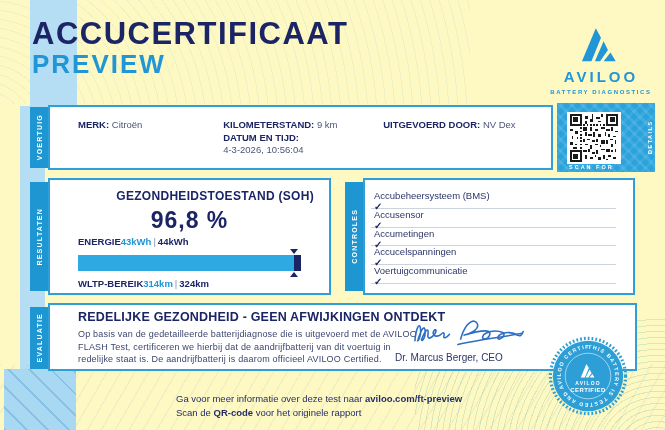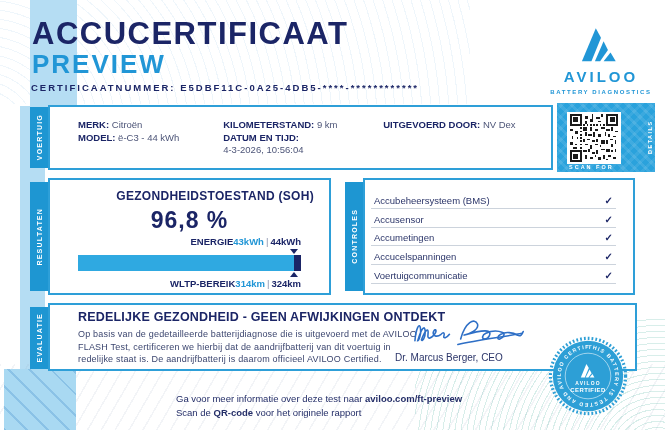--- a/index.html
+++ b/index.html
@@ -2,21 +2,21 @@
 <html style="--navy: #1b2566; --blue: #2196d6; --lightblue: #b5ddf3; --barblue: #2fa9e1; --bordblue: #2e9fd8; --teal: #4aa794;"><head>
 <meta charset="utf-8">
 <style>
   :root{
     --navy:#1b2566; --blue:#2196d6; --lightblue:#b5ddf3; --barblue:#2fa9e1;
     --bordblue:#2e9fd8; --valuecol:#4d5578; --teal:#4aa794; --sig:#2e6fc6;
   }
   *{margin:0;padding:0;box-sizing:border-box;}
   html,body{width:665px;height:430px;}
   body{font-family:"Liberation Sans",sans-serif;background:#e8e8e8;}
-  .sheet{position:relative;width:665px;height:430px;background:#ffffff;overflow:hidden;}
+  .sheet{position:relative;width:665px;height:430px;background:#fef9c3;overflow:hidden;}
   .abs{position:absolute;}
 
   
   .deco-stripe-top{left:30px;top:0;width:47px;height:108px;background:var(--lightblue);}
   .deco-col-left{left:20px;top:106px;width:25px;height:264px;background:var(--lightblue);}
   .deco-corner-bl{left:4px;top:369px;width:72px;height:61px;background:#a9d9f2;
     background-image:repeating-linear-gradient(45deg,rgba(60,135,200,.28) 0 2px,transparent 2px 15px);}
   .deco-arcs-tl{left:0;top:0;width:470px;height:104px;
     background:repeating-radial-gradient(circle at -4% 130%,rgba(130,185,225,.13) 0 1px,transparent 1px 9px);}
   .deco-lines-bottom{left:0;top:364px;width:665px;height:66px;
@@ -48,32 +48,32 @@
                      repeating-linear-gradient(-45deg,rgba(255,255,255,.08) 0 3px,transparent 3px 8px);}
   .qrwhite{position:absolute;left:10px;top:9px;width:54px;height:52px;background:#fff;padding:2px;}
   .qr-scanfor{position:absolute;left:12px;bottom:2px;font-size:5.5px;font-weight:bold;color:#fff;letter-spacing:2px;}
   .qr-details{position:absolute;right:2px;top:8px;font-size:5.5px;font-weight:bold;color:#fff;letter-spacing:1.5px;
     writing-mode:vertical-rl;transform:rotate(180deg);height:52px;text-align:center;}
 
   .tab-resultaten{left:30px;top:182px;height:109px;}
   .box-resultaten{left:48px;top:178px;width:283px;height:117px;padding:9px 15px 0 15px;}
   .soh-label{text-align:right;font-size:12px;font-weight:bold;color:var(--navy);letter-spacing:.3px;}
   .soh-value{text-align:center;font-size:23px;font-weight:bold;color:var(--navy);letter-spacing:1px;line-height:32px;margin-top:1px;}
-  .metric-line{display:flex;justify-content:flex-end;align-items:flex-end;font-size:9.5px;font-weight:bold;color:var(--navy);margin:0 13px;}
+  .metric-line{display:flex;justify-content:flex-start;align-items:flex-end;font-size:9.5px;font-weight:bold;color:var(--navy);margin:0 13px;}
   .metric-line .cur{color:var(--blue);} .metric-line .sep{color:#8a92ad;font-weight:normal;padding:0 2px;}
   .bar-wrap{position:relative;margin:8px 13px 7px 13px;height:16px;background:var(--navy);}
   .bar-fill{position:absolute;left:0;top:0;bottom:0;background:var(--barblue);}
   .bar-marker{position:absolute;width:0;height:0;border-left:4px solid transparent;border-right:4px solid transparent;}
   .bar-marker.top{top:-6px;border-top:5px solid var(--navy);}
   .bar-marker.bot{bottom:-6px;border-bottom:5px solid var(--navy);}
 
   .tab-controles{left:345px;top:182px;height:109px;}
   .box-controles{left:363px;top:178px;width:272px;height:117px;padding:10px 17px 0 6px;}
-  .check-row{display:flex;justify-content:space-between;align-items:flex-end;height:18.8px;
-    border-bottom:1px solid #ccd3dc;padding:0 3px 2px 3px;}
+  .check-row{display:flex;justify-content:space-between;align-items:flex-start;height:18.8px;
+    border-bottom:1px solid #ccd3dc;padding:0 3px 8px 3px;flex-direction:column;}
   .check-row .lbl{font-size:9.5px;color:#2b3569;}
   .check-row .chk{font-size:10px;color:var(--navy);font-weight:bold;}
 
   .tab-evaluatie{left:30px;top:307px;height:62px;}
   .box-evaluatie{left:48px;top:303px;width:589px;height:68px;padding:5px 0 0 28px;}
   .eval-heading{font-size:12.5px;font-weight:bold;color:var(--navy);letter-spacing:.2px;}
   .eval-body{margin-top:4px;width:348px;font-size:9px;line-height:12.5px;color:#3c466f;letter-spacing:.2px;}
 
   .signature{left:405px;top:310px;width:130px;height:42px;}
   .signatory{left:395px;top:352px;width:160px;text-align:left;font-size:10px;color:#2b3569;}
@@ -90,39 +90,37 @@
 
   <div class="abs deco-arcs-tl"></div>
   <div class="abs deco-stripe-top"></div>
   <div class="abs deco-col-left"></div>
   <div class="abs deco-lines-bottom"></div>
   <div class="abs deco-corner-bl"></div>
   <div class="abs deco-teal-br"></div>
 
   <div class="abs title">ACCUCERTIFICAAT</div>
   <div class="abs subtitle">PREVIEW</div>
-  <div class="abs certline">CERTIFICAATNUMMER: E5DBF11C-0A25-4DB5-****-************</div>
 
   <div class="abs brand">
     <svg width="52" height="38" viewBox="0 0 60 42">
       <polygon points="8,42 24,4 30,15 19,42" fill="#2196d6"></polygon>
       <polygon points="23,42 33,19 38,29 29,42" fill="#2196d6"></polygon>
       <polygon points="33,42 41,32 47,42" fill="#2196d6"></polygon>
     </svg>
     <div class="brand-word">AVILOO</div>
     <div class="brand-tag">BATTERY DIAGNOSTICS</div>
   </div>
 
   <div class="abs tab tab-voertuig">
     <span>VOERTUIG</span>
   </div>
   <div class="abs box box-voertuig">
     <div class="vcol vcol1">
       <div><b>MERK:</b> <span>Citroën</span></div>
-      <div><b>MODEL:</b> <span>ë-C3 - 44 kWh</span></div>
     </div>
     <div class="vcol vcol2">
       <div><b>KILOMETERSTAND:</b> <span>9 km</span></div>
       <div><b>DATUM EN TIJD:</b></div>
       <div><span>4-3-2026, 10:56:04</span></div>
     </div>
     <div class="vcol vcol3">
       <div><b>UITGEVOERD DOOR:</b> <span>NV Dex</span></div>
     </div>
   </div>

